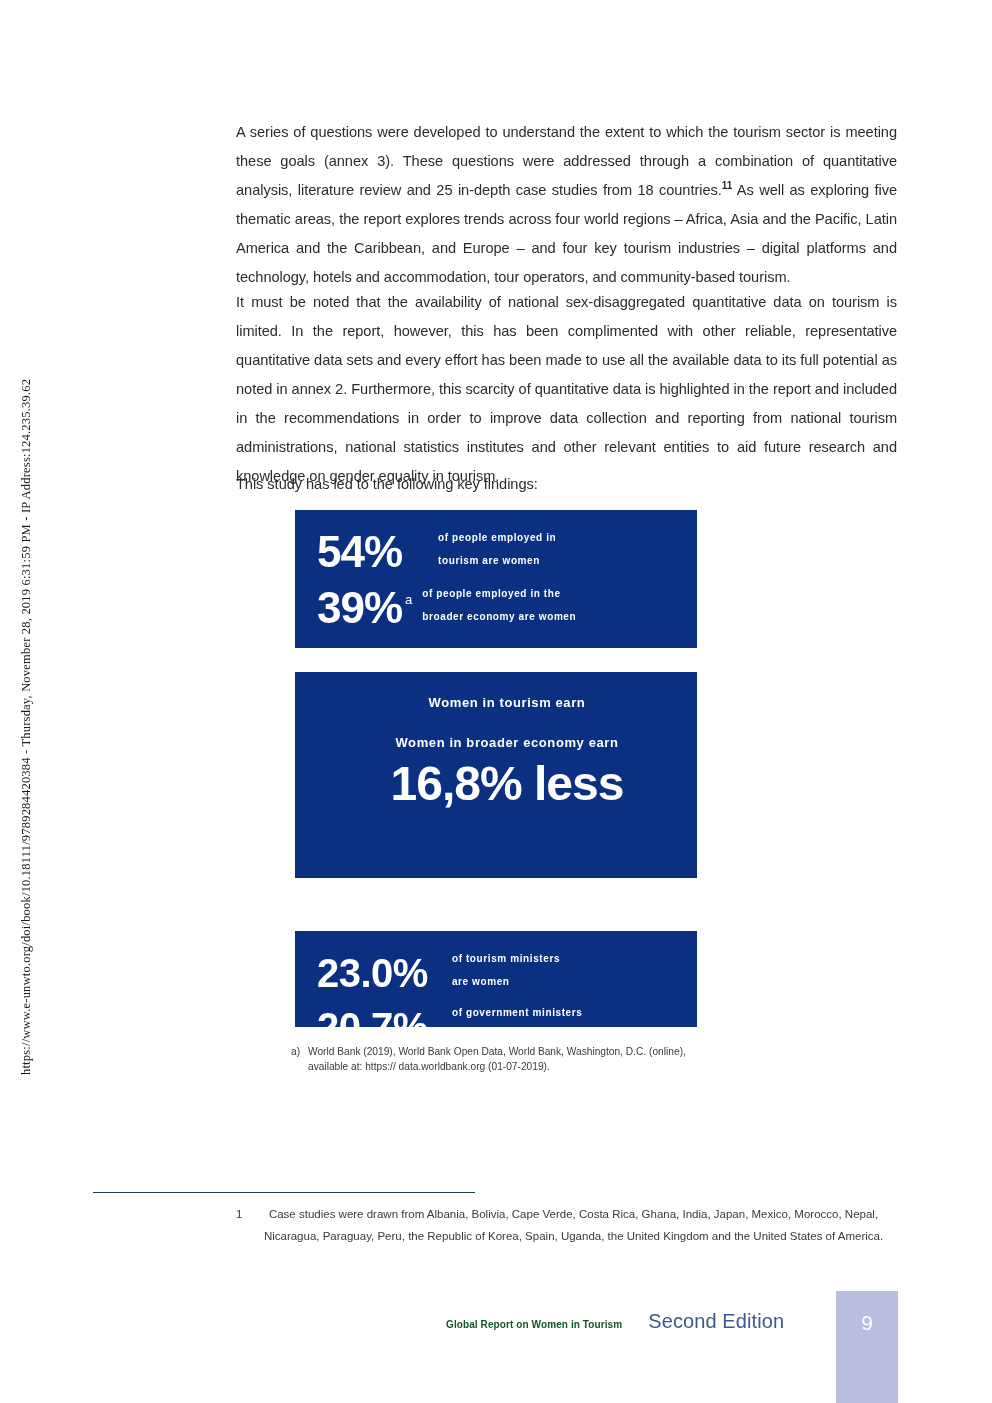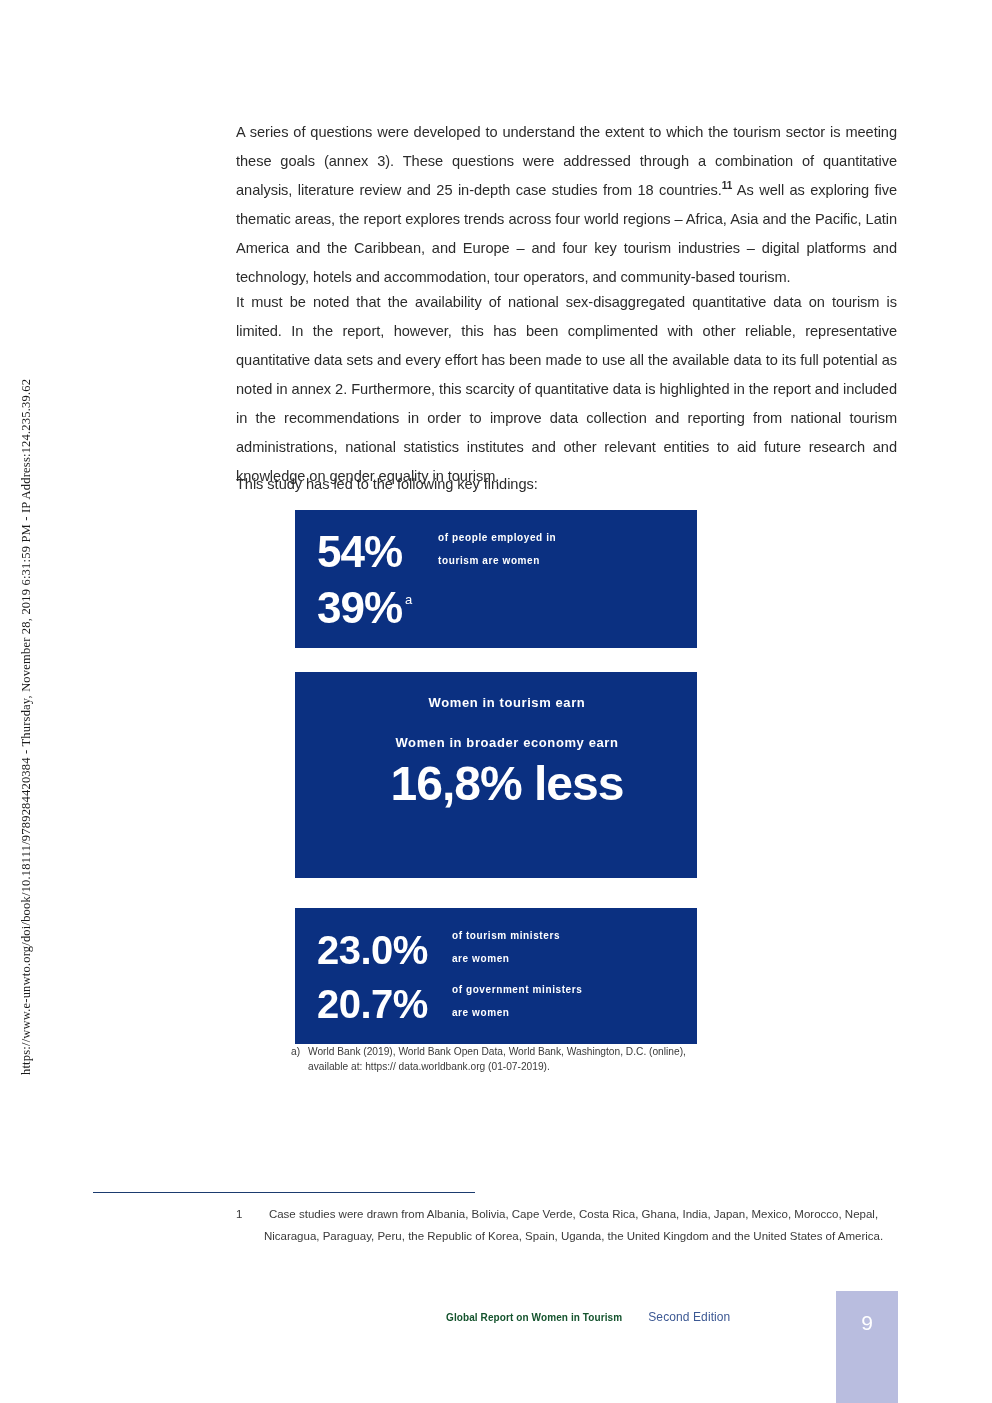--- a/index.html
+++ b/index.html
@@ -65,21 +65,21 @@
   .statbox {
     position: absolute;
     left: 295px;
     width: 402px;
     background: #0b3081;
     color: #ffffff;
     box-sizing: border-box;
   }
   #box1 { top: 510px; height: 138px; padding: 16px 0 0 22px; }
   #box2 { top: 672px; height: 206px; padding: 22px 0 0 22px; text-align: center; }
-  #box3 { top: 908px; height: 136px; padding: 16px 14px 0 22px; }
+  #box3 { top: 931px; height: 96px; padding: 16px 14px 0 22px; }
 
   .stat-row {
     display: flex;
     align-items: flex-start;
   }
   #box1 .stat-row { margin-bottom: 4px; }
   #box3 .stat-row { margin-bottom: 2px; }
 
   .stat-num {
     font-family: "Liberation Sans", sans-serif;
@@ -180,21 +180,21 @@
   }
   .footer-title {
     font-family: "Liberation Sans", sans-serif;
     font-weight: bold;
     font-size: 10px;
     color: #14532d;
     letter-spacing: 0.1px;
   }
   .footer-edition {
     font-family: "Liberation Sans", sans-serif;
-    font-size: 12px;
+    font-size: 20px;
     color: #3c5893;
     margin-left: 26px;
     letter-spacing: 0.1px;
   }
   .page-badge {
     position: absolute;
     left: 836px;
     top: 1291px;
     width: 62px;
     height: 112px;
@@ -233,20 +233,24 @@
     <div class="stat-row r1">
       <span class="stat-num">54%</span>
       <span class="stat-label">
         <span>of people employed in</span><br>
         <span>tourism are women</span>
       </span>
     </div>
     <div class="stat-row r2">
       <span class="stat-num">39%</span>
       <span class="stat-sup">a</span>
+      <span class="stat-label">
+        <span>of people employed in the</span><br>
+        <span>broader economy are women</span>
+      </span>
     </div>
   </div>
 
   <div class="statbox" id="box2">
     <div class="gap-block-1">
       <div class="gap-caption">Women in tourism earn</div>
     </div>
     <div class="gap-block-2">
       <div class="gap-caption">Women in broader economy earn</div>
       <div class="gap-value">16,8%  less</div>

